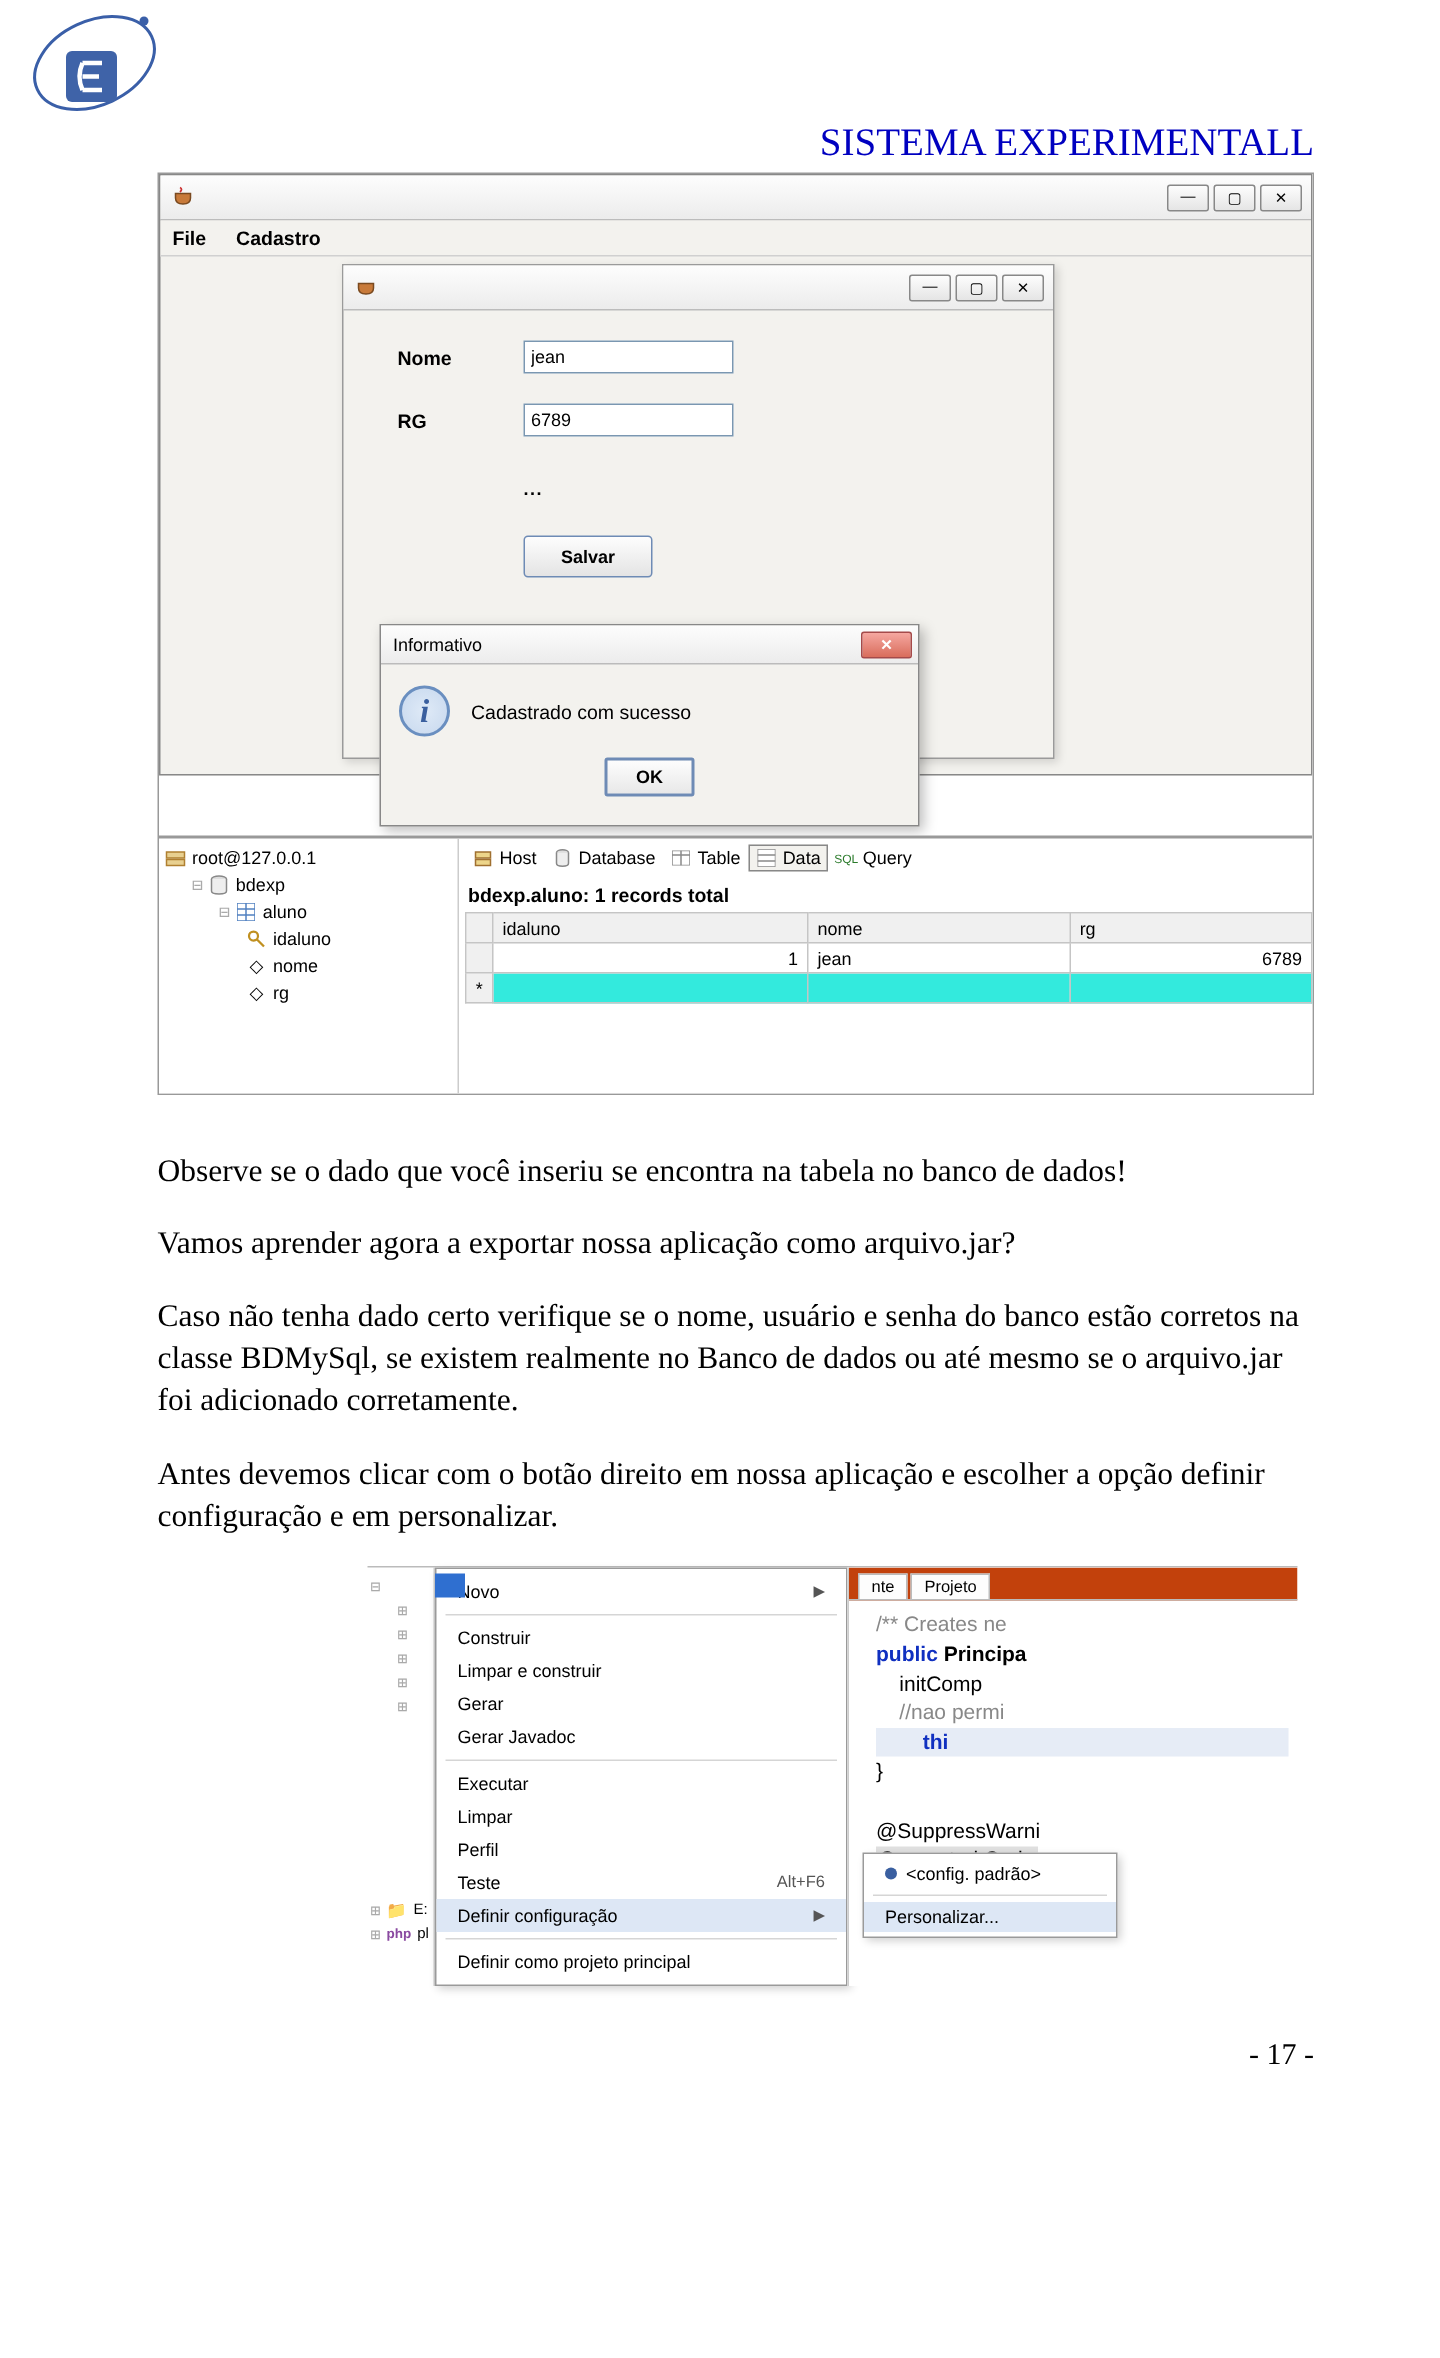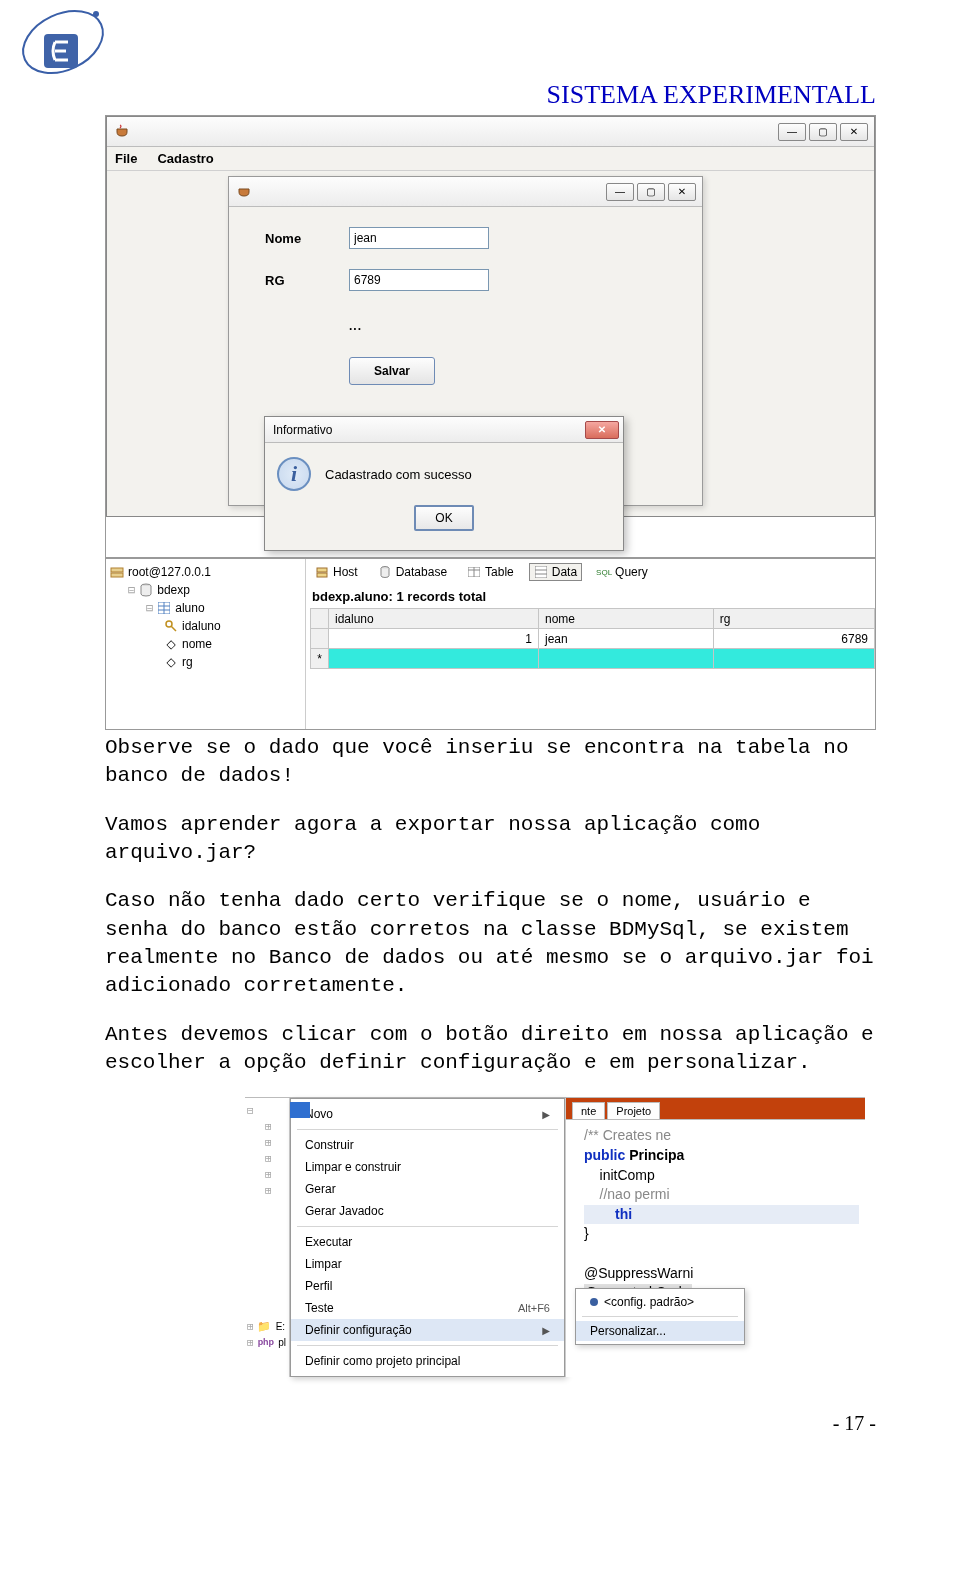--- a/index.html
+++ b/index.html
@@ -102,21 +102,21 @@
     width: 86px; height: 28px;
     background: linear-gradient(#fdfdfd,#e4e4e4);
     border: 1px solid #6e8bb5;
     border-radius: 3px;
     font-size: 12px; font-weight:bold;
   }
 
   
   .info-modal {
     position:absolute;
-    left: 158px; top: 300px;
+    left: 147px; top: 300px;
     width: 360px; height: 135px;
     background: #f3f2ee;
     border: 1px solid #888;
     box-shadow: 3px 3px 8px rgba(0,0,0,.25);
   }
   .info-title {
     height: 26px;
     background: linear-gradient(#fdfdfd,#ececec);
     border-bottom:1px solid #bbb;
     display:flex; align-items:center; justify-content:space-between;
@@ -138,21 +138,21 @@
     background: radial-gradient(#dfeaf7,#c7d8ee);
     display:flex; align-items:center; justify-content:center;
     color:#3a5f9e; font-style: italic; font-family: Georgia,serif;
     font-size: 22px; font-weight:bold;
   }
   .ok-btn {
     display:block; margin: 10px auto 0 auto;
     width: 60px; height: 26px;
     border: 2px solid #6e8bb5; border-radius:2px;
     background: linear-gradient(#fdfdfd,#e8e8e8);
-    font-size: 12px; font-weight:normal;
+    font-size: 12px; font-weight:bold;
   }
 
   
   .db-pane {
     position:absolute;
     left:0; right:0; bottom:0; height: 172px;
     background: #fff;
     border-top: 2px solid #999;
     display:flex;
   }
@@ -161,40 +161,40 @@
     padding: 4px 4px; font-size: 12px;
   }
   .tree-row { display:flex; align-items:center; gap:4px; height:18px; white-space:nowrap;}
   .tree-indent1 { padding-left: 18px;}
   .tree-indent2 { padding-left: 36px;}
   .tree-indent3 { padding-left: 54px;}
   .tree-line { color:#aaa; font-family: monospace;}
   .mini { width:14px; height:14px; display:inline-flex; align-items:center; justify-content:center;}
 
   .db-main { flex:1; padding: 2px 0 0 4px; font-size:12px;}
-  .db-tabs { display:flex; gap:10px; align-items:center; height:22px;}
+  .db-tabs { display:flex; align-items:center; height:22px;}
   .db-tab { display:flex; gap:4px; align-items:center; padding:1px 4px; border:1px solid transparent;}
   .db-tab.sel { border:1px solid #888; background:#f3f2ee;}
   .db-title { font-weight:bold; margin: 6px 0 4px 2px; font-size: 13px;}
   .db-table { width: 100%; border-collapse: collapse; font-size:12px;}
   .db-table th, .db-table td {
     border: 1px solid #c5c5c5; padding: 2px 6px; text-align:left; height:20px;
     background: #fff;
   }
   .db-table th { background:#f0f0f0; font-weight:normal;}
   .db-table td.row-cursor { background:#33eadd;}
   .right { text-align:right !important;}
   .marker { width:18px; text-align:center !important; background:#f0f0f0 !important;}
 
   
   .body-text {
-    margin-top: 4px;
+    margin-top: 36px;
     font-size: 21px;
     line-height: 1.35;
-    font-family: Liberation Mono, monospace;
+    font-family: Liberation Serif, serif;
   }
   .body-text p { margin-bottom: 20px;}
 
   
   .shot2 {
     width: 620px;
     margin: 10px 0 0 140px;
     border-top: 1px solid #bbb;
     display:flex;
     font-family: Tahoma, Arial, sans-serif;

